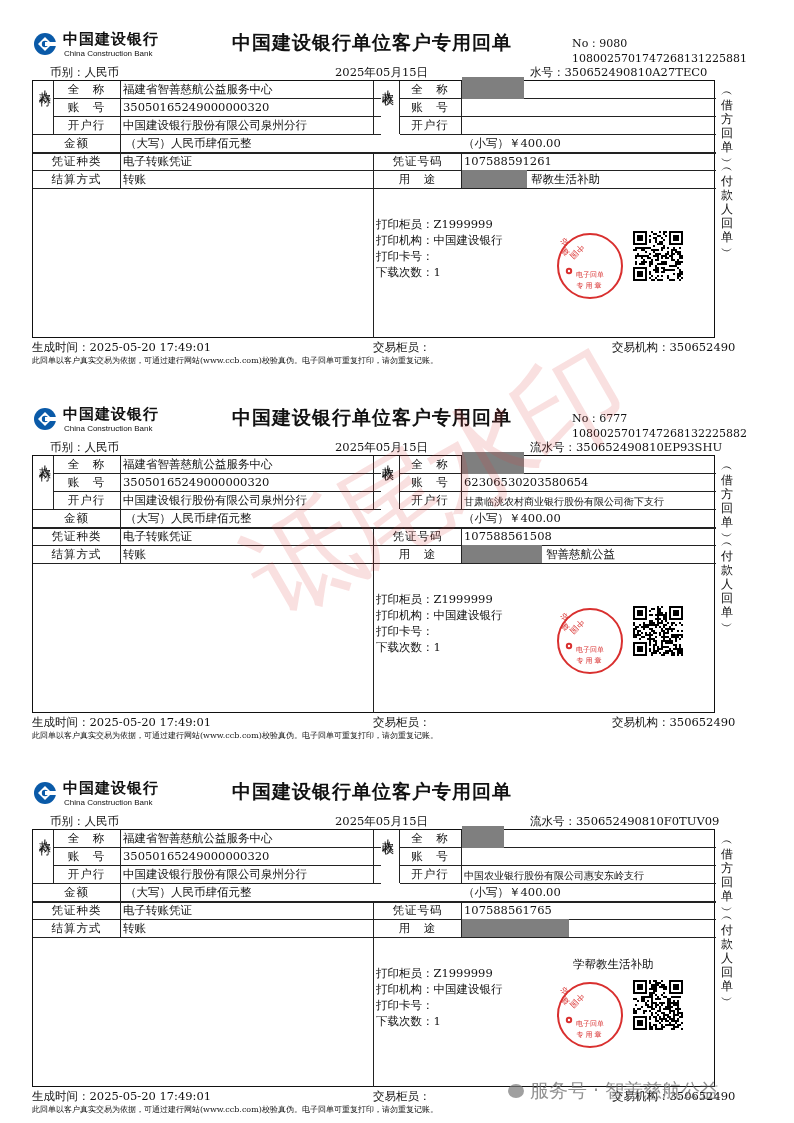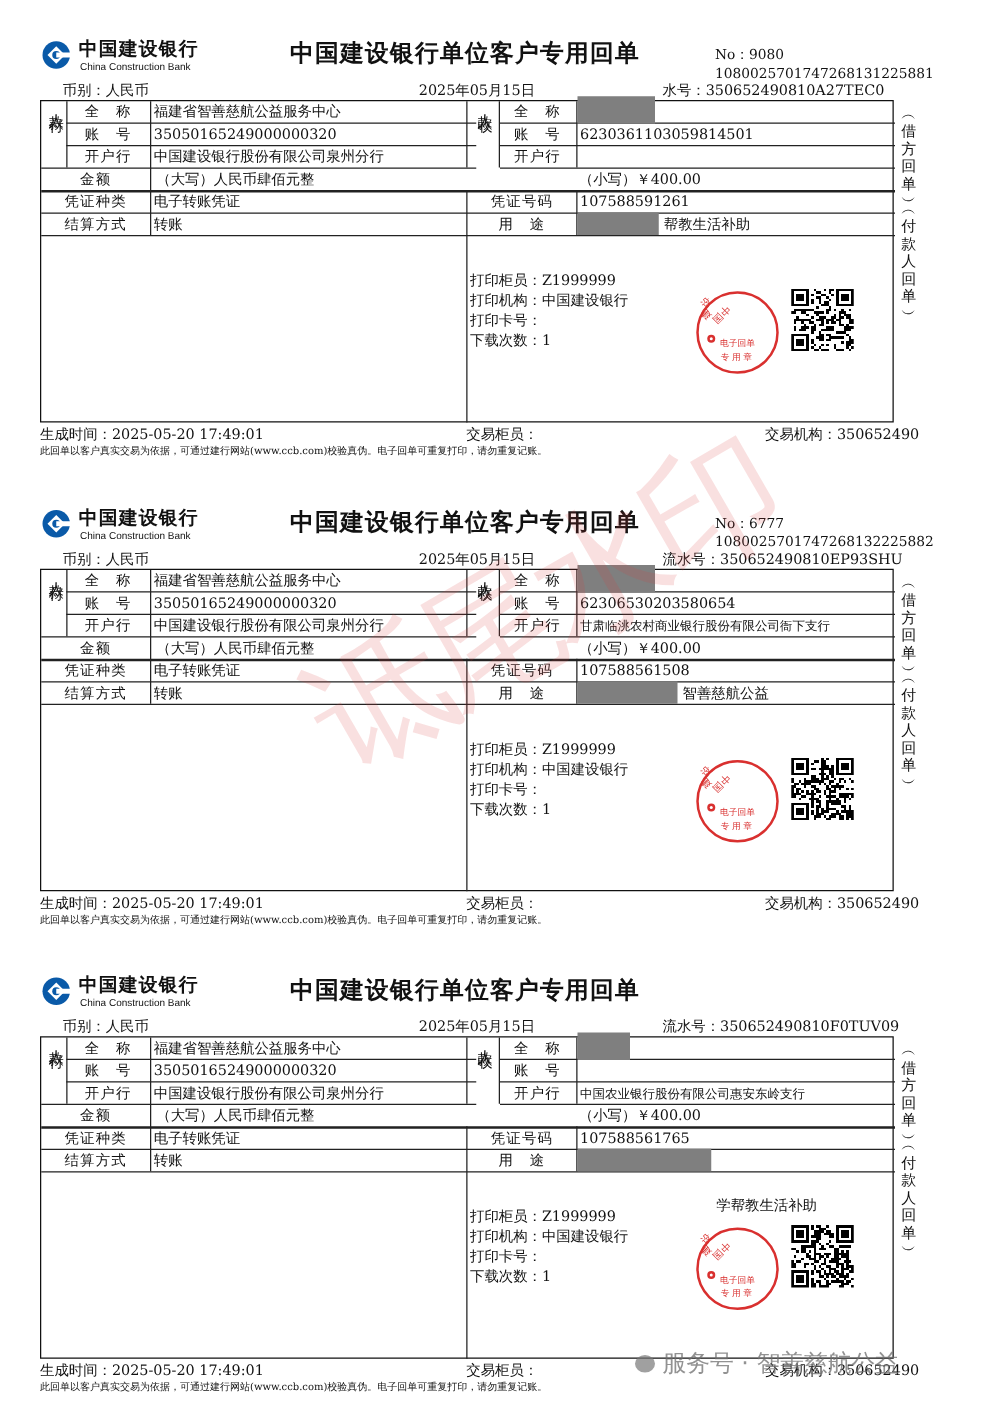--- a/index.html
+++ b/index.html
@@ -84,21 +84,20 @@
     <div class="cell lbl" style="left:20px;top:18px;width:67px;height:18px">账　号</div>
     <div class="cell" style="left:90px;top:18px;width:250px;height:18px">35050165249000000320</div>
     <div class="cell lbl" style="left:20px;top:36px;width:67px;height:18px">开户行</div>
     <div class="cell" style="left:90px;top:36px;width:250px;height:18px">中国建设银行股份有限公司泉州分行</div>
 
     <div class="vtxt" style="left:346px;top:4px">收款人</div>
     <div class="cell lbl" style="left:366px;top:0;width:62px;height:18px">全　称</div>
     <div class="redact" style="left:429px;top:-4px;width:62px;height:22px"></div>
     <div class="cell" style="left:431px;top:0;width:250px;height:18px"></div>
     <div class="cell lbl" style="left:366px;top:18px;width:62px;height:18px">账　号</div>
-    <div class="cell" style="left:431px;top:18px;width:250px;height:18px">6230361103059814501</div>
     <div class="cell lbl" style="left:366px;top:36px;width:62px;height:18px">开户行</div>
 
     <div class="cell lbl" style="left:0;top:54px;width:87px;height:18px">金额</div>
     <div class="cell" style="left:92px;top:54px;width:250px;height:18px">（大写）人民币肆佰元整</div>
     <div class="cell" style="left:430px;top:54px;width:250px;height:18px">（小写）￥400.00</div>
 
     <div class="cell lbl" style="left:0;top:72px;width:87px;height:18px">凭证种类</div>
     <div class="cell" style="left:90px;top:72px;width:250px;height:18px">电子转账凭证</div>
     <div class="cell lbl" style="left:341px;top:72px;width:87px;height:18px">凭证号码</div>
     <div class="cell" style="left:431px;top:72px;width:250px;height:18px">107588591261</div>

